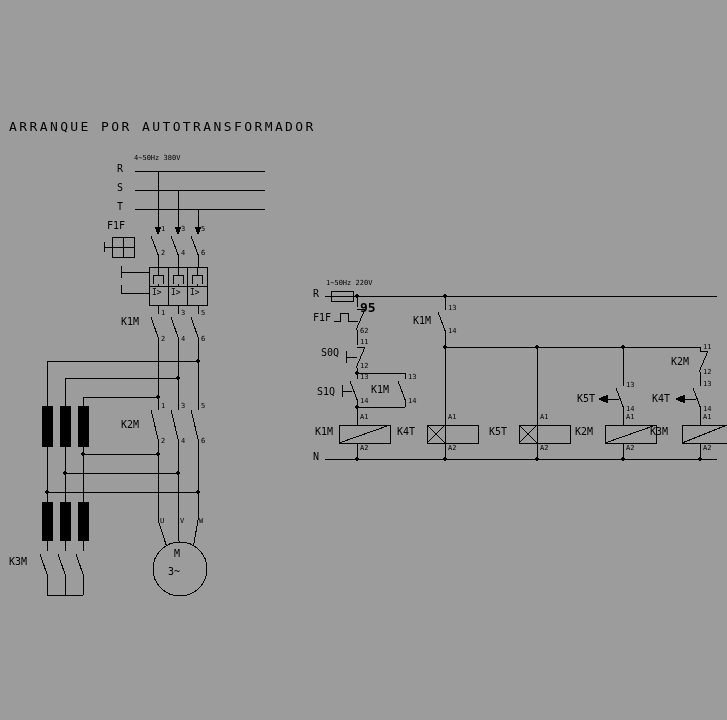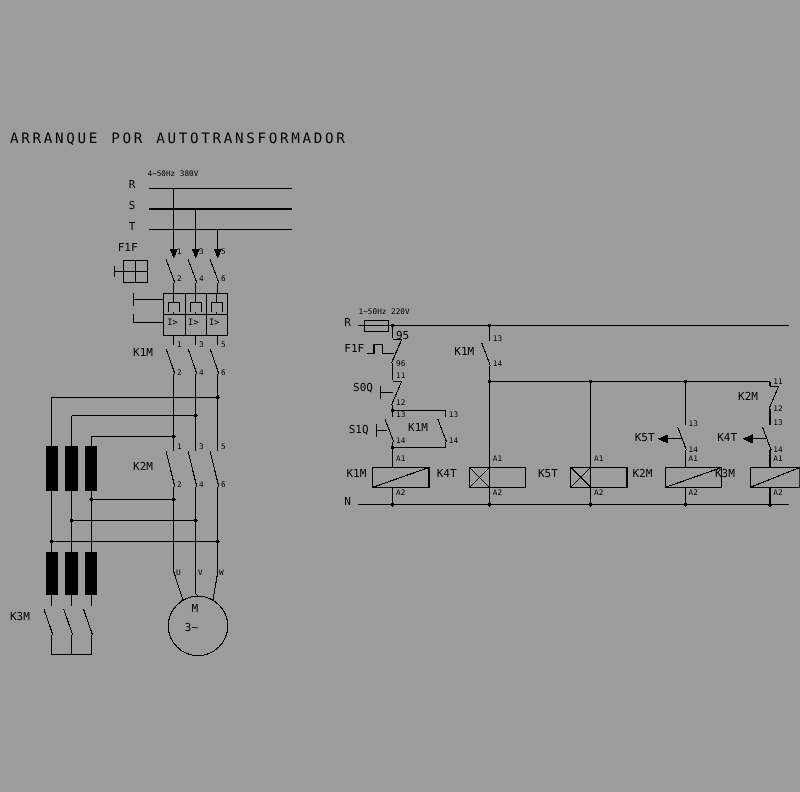--- a/index.html
+++ b/index.html
@@ -237,23 +237,23 @@
       <span style="left: 201px; top: 438px; font-size: 7px;">6</span>
       <span style="left: 9px; top: 557px; font-size: 10px;">K3M</span>
       <span style="left: 160px; top: 518px; font-size: 7px;">U</span>
       <span style="left: 180px; top: 518px; font-size: 7px;">V</span>
       <span style="left: 199px; top: 518px; font-size: 7px;">W</span>
       <span style="left: 174px; top: 549px; font-size: 10px;">M</span>
       <span style="left: 168px; top: 567px; font-size: 10px;">3~</span>
       <span style="left: 326px; top: 280px; font-size: 7px;">1~50Hz 220V</span>
       <span style="left: 313px; top: 289px; font-size: 10px;">R</span>
       <span style="left: 313px; top: 452px; font-size: 10px;">N</span>
-      <span style="left: 360px; top: 301px; font-size: 10px;">95</span>
+      <span style="left: 360px; top: 301px; font-size: 13px; font-weight: bold;">95</span>
       <span style="left: 313px; top: 313px; font-size: 10px;">F1F</span>
-      <span style="left: 360px; top: 328px; font-size: 7px;">96</span>
+      <span style="left: 360px; top: 328px; font-size: 7px;">62</span>
       <span style="left: 360px; top: 339px; font-size: 7px;">11</span>
       <span style="left: 321px; top: 348px; font-size: 10px;">S0Q</span>
       <span style="left: 360px; top: 363px; font-size: 7px;">12</span>
       <span style="left: 360px; top: 374px; font-size: 7px;">13</span>
       <span style="left: 408px; top: 374px; font-size: 7px;">13</span>
       <span style="left: 317px; top: 387px; font-size: 10px;">S1Q</span>
       <span style="left: 371px; top: 385px; font-size: 10px;">K1M</span>
       <span style="left: 360px; top: 398px; font-size: 7px;">14</span>
       <span style="left: 408px; top: 398px; font-size: 7px;">14</span>
       <span style="left: 448px; top: 305px; font-size: 7px;">13</span>

